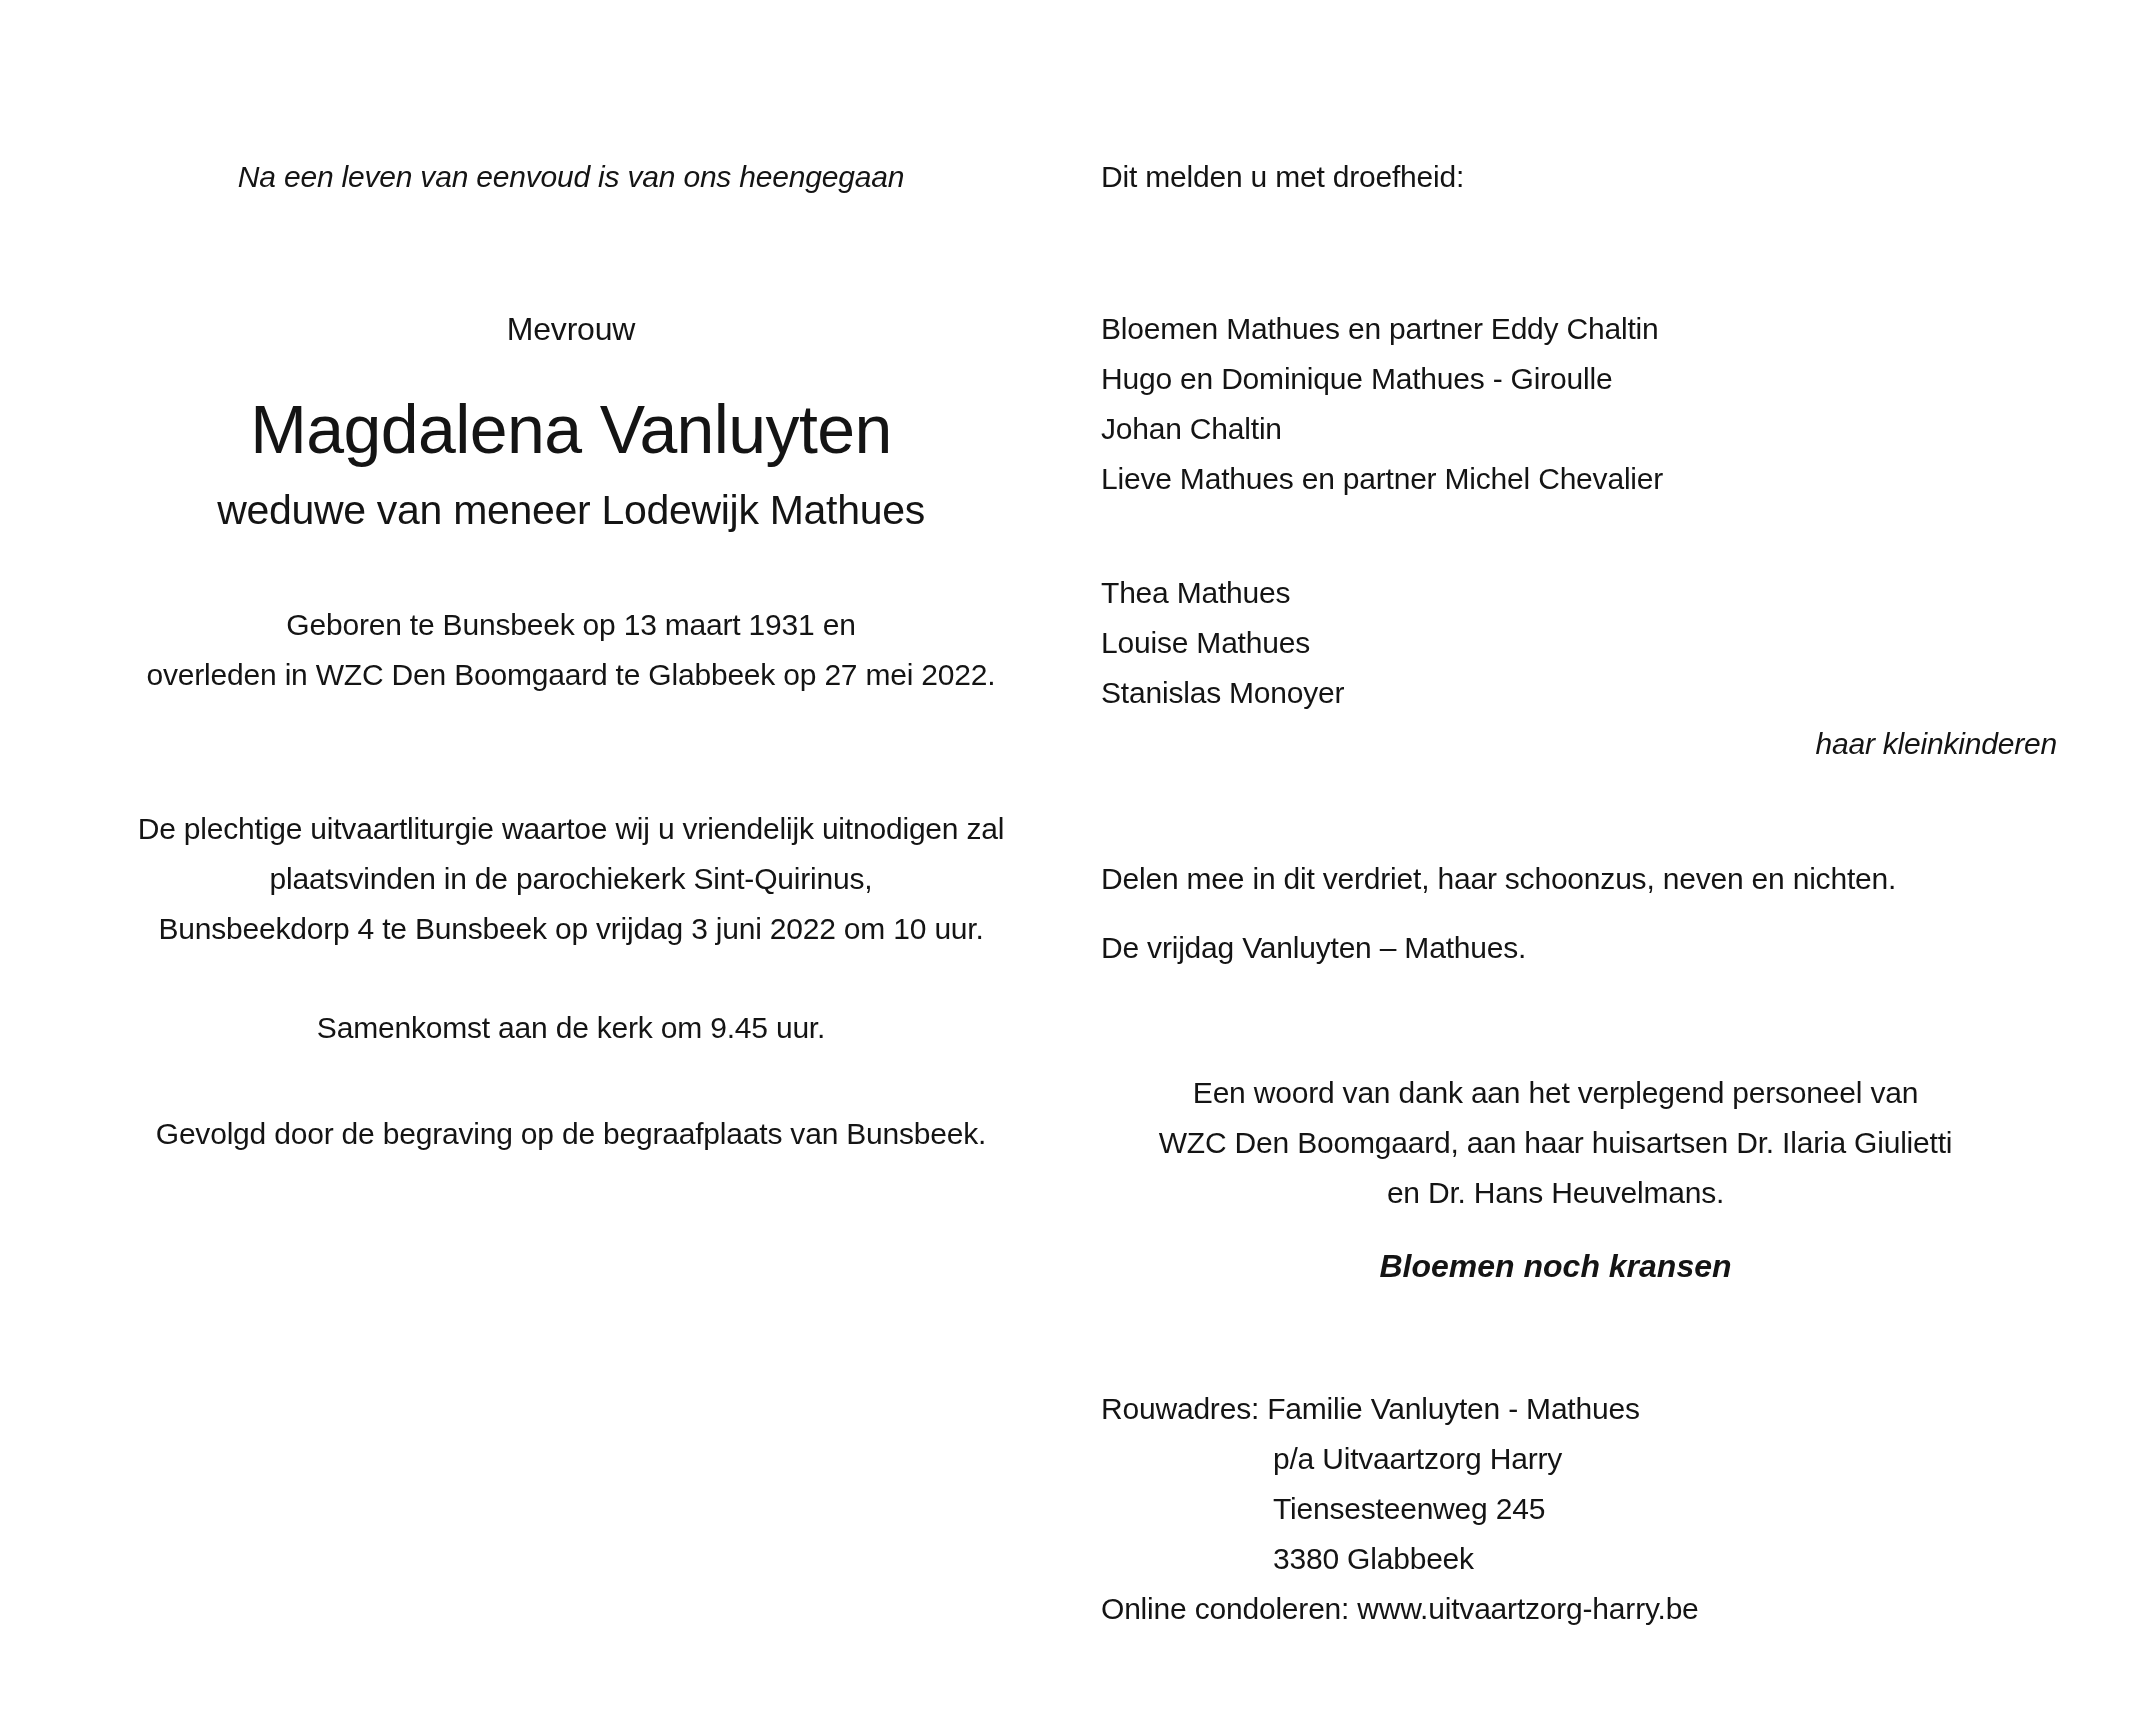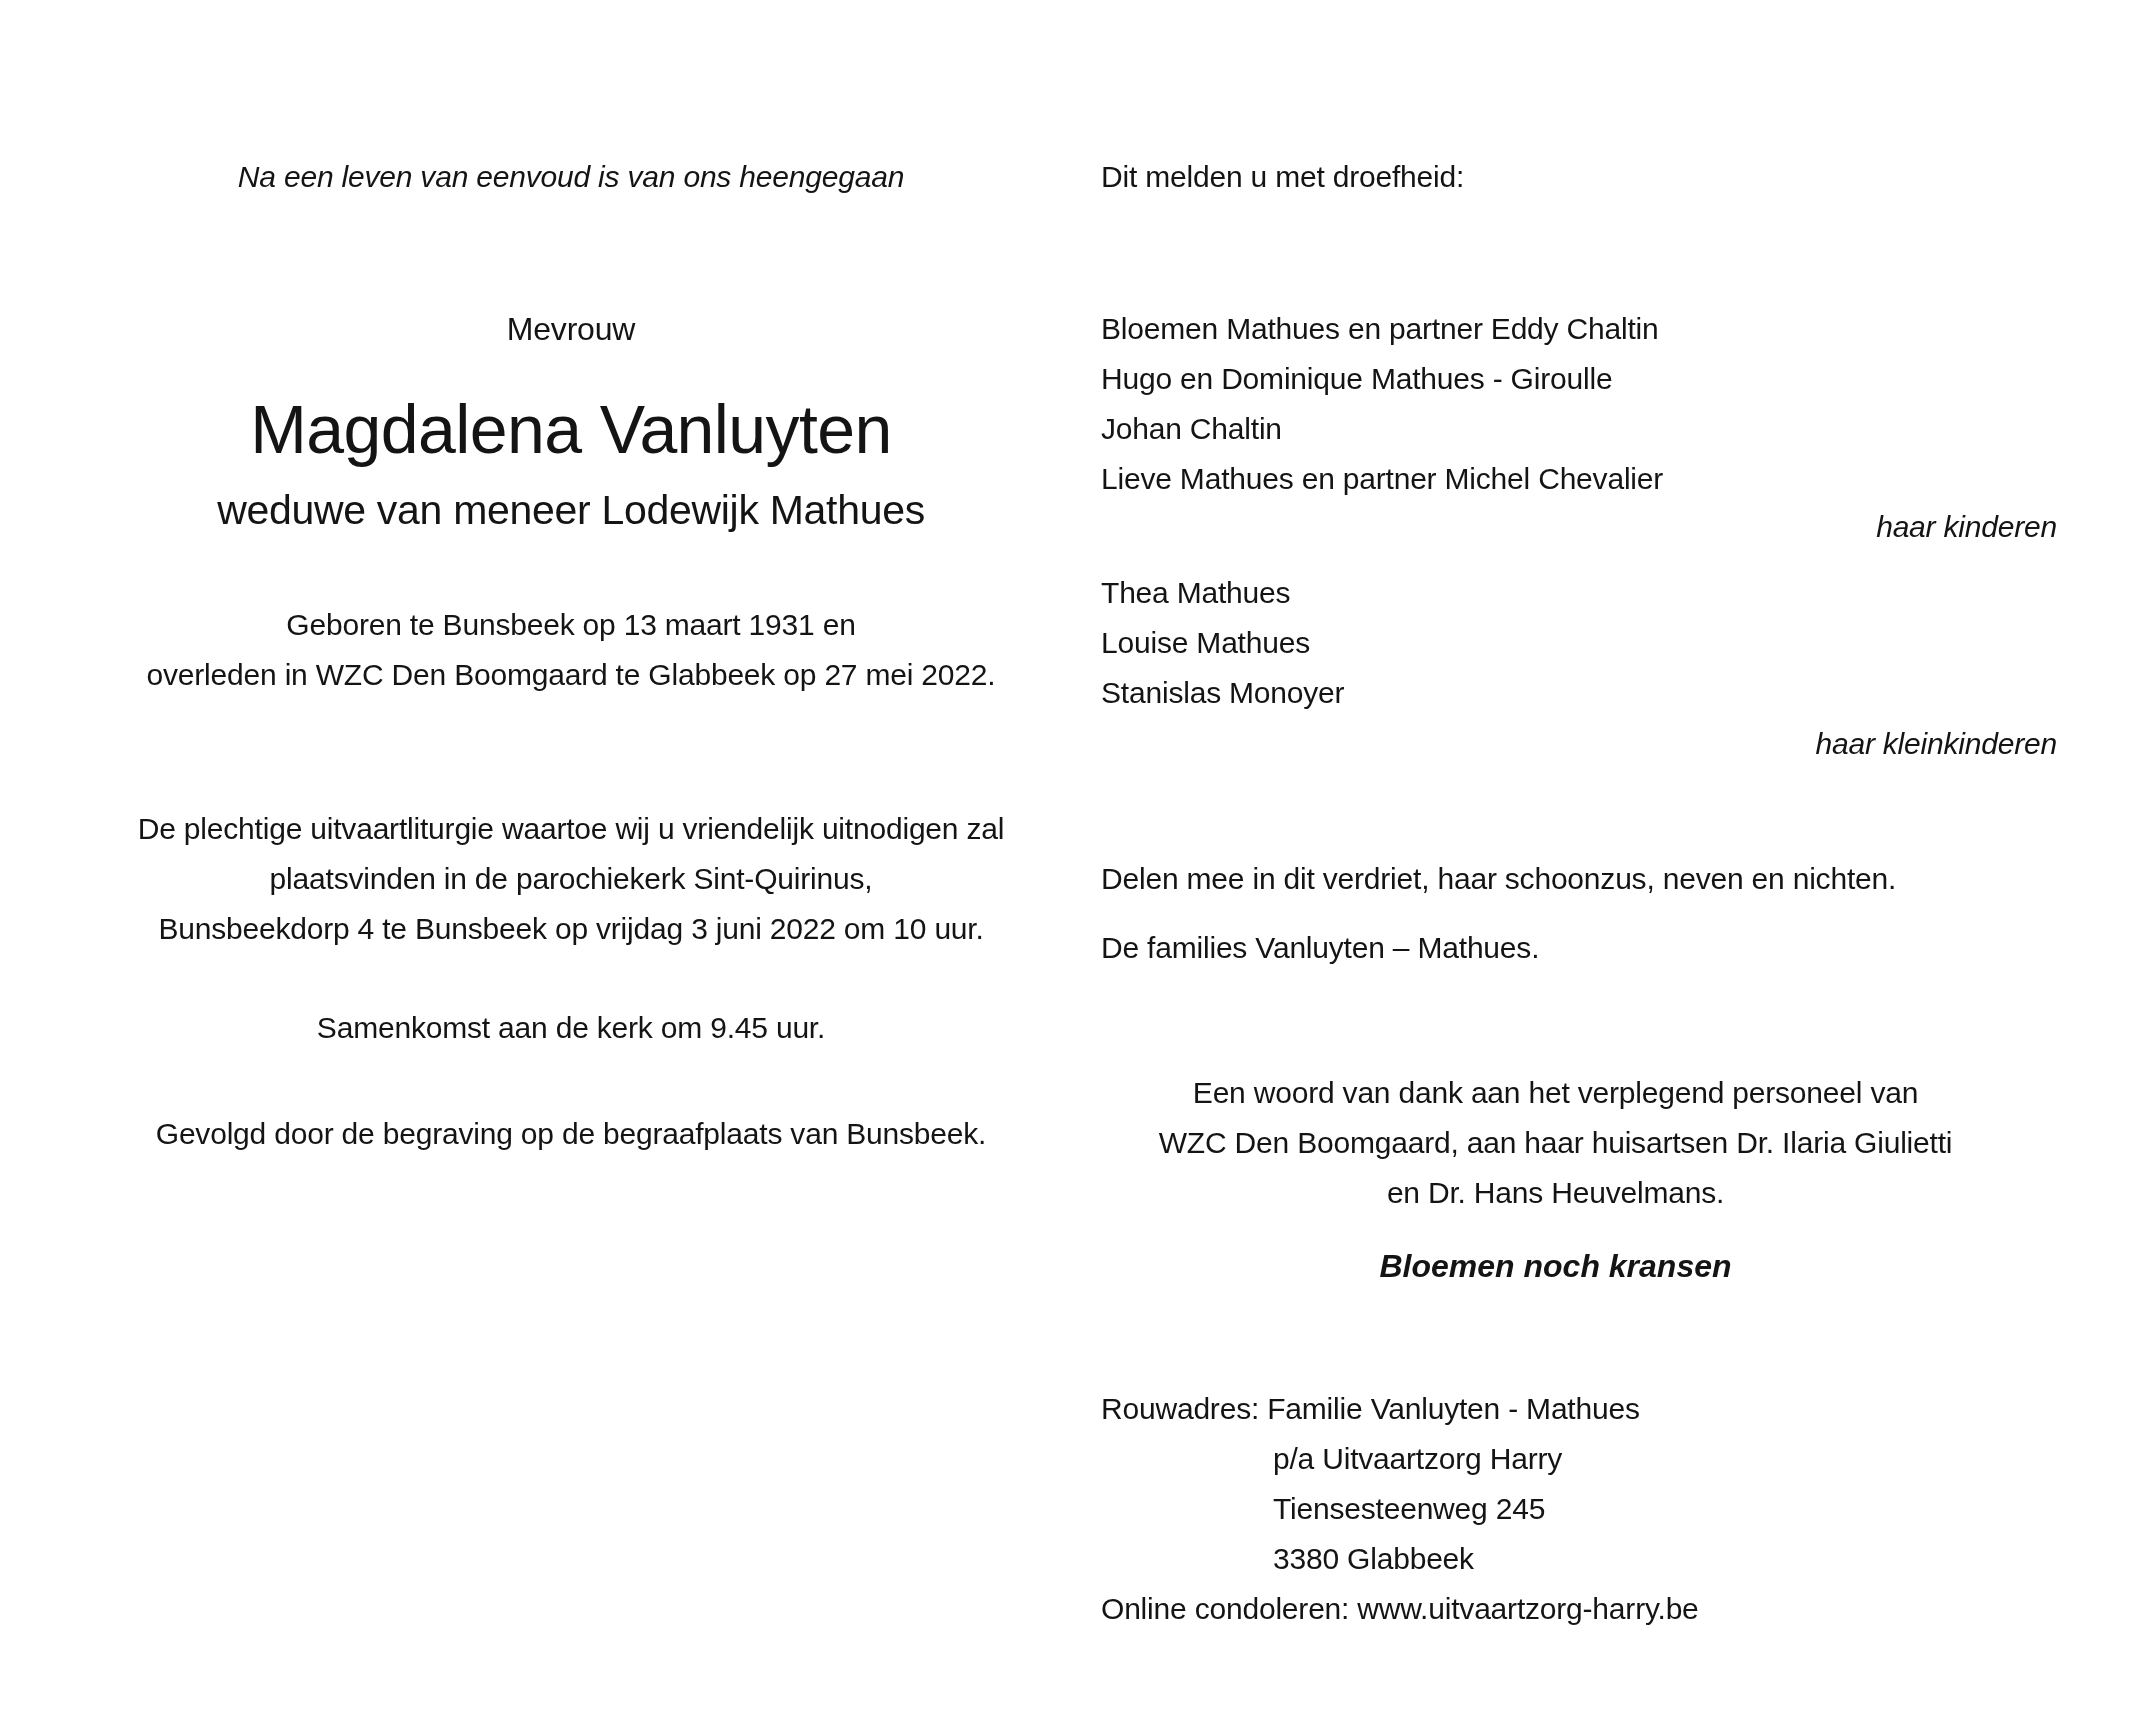--- a/index.html
+++ b/index.html
@@ -68,33 +68,32 @@
 
   <div class="abs right-col body-text" style="top:152px;">Dit melden u met droefheid:</div>
 
   <div class="abs right-col body-text" style="top:304px;">
     <div>Bloemen Mathues en partner Eddy Chaltin</div>
     <div>Hugo en Dominique Mathues - Giroulle</div>
     <div>Johan Chaltin</div>
     <div>Lieve Mathues en partner Michel Chevalier</div>
   </div>
 
-  <div class="abs right-col body-text italic right-align" style="top:502px;">haar kinderen</div>
 
   <div class="abs right-col body-text" style="top:568px;">
     <div>Thea Mathues</div>
     <div>Louise Mathues</div>
     <div>Stanislas Monoyer</div>
   </div>
 
   <div class="abs right-col body-text italic right-align" style="top:719px;">haar kleinkinderen</div>
 
   <div class="abs right-col body-text" style="top:854px;">Delen mee in dit verdriet, haar schoonzus, neven en nichten.</div>
 
-  <div class="abs right-col body-text" style="top:923px;">De families Vanluyten – Mathues.</div>
+  <div class="abs right-col body-text" style="top:923px;">De vrijdag Vanluyten – Mathues.</div>
 
   <div class="abs body-text center wrap" style="top:1068px;left:1101px;width:909px;">
     <div>Een woord van dank aan het verplegend personeel van</div>
     <div>WZC Den Boomgaard, aan haar huisartsen Dr. Ilaria Giulietti</div>
     <div>en Dr. Hans Heuvelmans.</div>
   </div>
 
   <div class="abs flowers center" style="top:1241px;left:1101px;width:909px;">Bloemen noch kransen</div>
 
   <div class="abs right-col body-text" style="top:1384px;">

